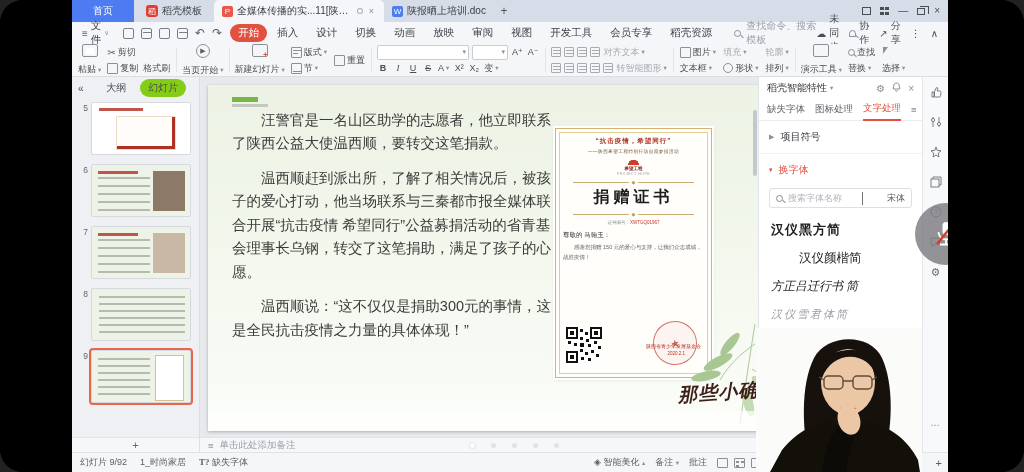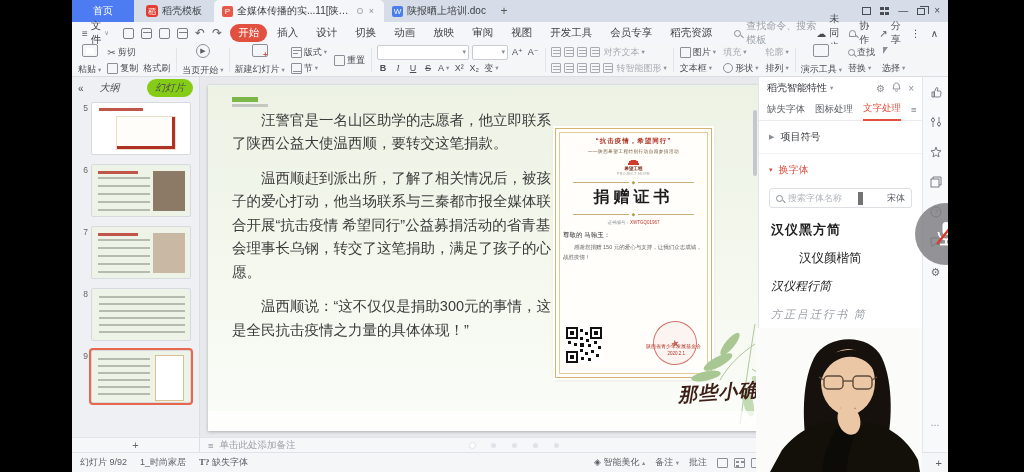--- a/index.html
+++ b/index.html
@@ -1,17 +1,17 @@
 <!DOCTYPE html>
 <html><head>
 <meta charset="utf-8">
 <style>
   html,body{margin:0;padding:0;background:#222;}
   *{box-sizing:border-box;font-family:"Liberation Sans","DejaVu Sans",sans-serif;}
-  .screen{position:relative;width:1024px;height:472px;background:#000;overflow:hidden;margin:0 auto;}
+  .screen{position:relative;width:1024px;height:472px;background:#000;overflow:hidden;margin:0 auto;border-radius:23px;}
   .app{position:absolute;left:72px;top:0;width:876px;height:472px;background:#f4f6f9;}
 
   
   .tabbar{position:absolute;left:0;top:0;right:0;height:22px;background:#d7dde8;display:flex;align-items:stretch;}
   .tab-home{width:62px;background:#4d7bf2;color:#fff;font-size:10px;display:flex;align-items:center;justify-content:center;}
   .tab-tpl{display:flex;align-items:center;gap:4px;padding:0 12px;font-size:10px;color:#3a3d42;}
   .tpl-logo{width:12px;height:12px;border-radius:3px;background:#e33d33;color:#fff;font-size:8px;display:flex;align-items:center;justify-content:center;}
   .doc-tab{display:flex;align-items:center;gap:4px;padding:0 8px;font-size:10px;color:#3a3d42;max-width:170px;}
   .doc-tab.active{background:#f4f6f9;border-radius:5px 5px 0 0;}
   .doc-ic{width:11px;height:11px;border-radius:2px;color:#fff;font-size:8px;display:flex;align-items:center;justify-content:center;flex:0 0 auto;}
@@ -72,21 +72,21 @@
   .min{min-width:12px;justify-content:center;}
   .min.b{font-weight:bold;} .min.i{font-style:italic;font-family:"Liberation Serif",serif;} .min.u{text-decoration:underline;} .min.s{text-decoration:line-through;}
   .sq{width:10px;height:10px;border:1px solid #a7abb2;border-radius:1px;background:linear-gradient(#a7abb2,#a7abb2) 1px 2px/7px 1px no-repeat,linear-gradient(#a7abb2,#a7abb2) 1px 5px/7px 1px no-repeat;}
   .circ{width:10px;height:10px;border:1px solid #8a8f98;border-radius:50%;}
   .curs{width:8px;height:10px;position:relative;}
   .curs::before{content:"";position:absolute;left:2px;top:0;border-left:5px solid #8a8f98;border-bottom:7px solid transparent;}
 
   
   .leftpanel{position:absolute;left:0;top:77px;width:128px;bottom:35px;background:#eef0f3;border-right:1px solid #dcdee2;overflow:hidden;}
   .lp-head{height:22px;display:flex;align-items:center;font-size:10px;color:#4a4d52;padding:0 6px;gap:8px;}
-  .lp-tabs{flex:1;display:flex;justify-content:space-between;gap:6px;font-style:italic;}
+  .lp-tabs{flex:1;display:flex;justify-content:center;gap:6px;}
   .lp-tab{padding:2px 8px;border-radius:9px;}
   .lp-tab.active{background:#84cc16;}
   .thumbs{display:flex;flex-direction:column;gap:9px;padding:3px 0 0 4px;}
   .thumb-row{display:flex;gap:3px;}
   .thumb-num{width:12px;font-size:8.5px;color:#666;text-align:right;padding-top:1px;}
   .mini{width:100px;height:53px;background:#fff;border:1px solid #d6d9de;border-radius:2px;position:relative;overflow:hidden;}
   .thumb-row.selected .mini{outline:2px solid #e8664c;outline-offset:0;}
   .t6 .mini,.t7 .mini,.t8 .mini,.t9 .mini{background:#edf3e7;}
   .t5 .mini::before{content:"";position:absolute;left:7px;top:5px;width:44px;height:3px;background:#c0564a;}
   .t5 .mini::after{content:"";position:absolute;left:24px;top:13px;width:58px;height:32px;background:#fffdf9;border:1px solid #ecdcc8;box-shadow:inset -8px -8px 0 -5px #b03024;}
@@ -150,21 +150,21 @@
   .rp-head{height:22px;display:flex;align-items:center;padding:0 8px;font-size:10px;color:#33363b;gap:3px;}
   .rp-hicons{margin-left:auto;display:flex;gap:7px;color:#8a8f98;font-size:10px;align-items:center;}
   .rp-tabs{height:22px;display:flex;align-items:center;gap:10px;padding:0 8px;font-size:9.5px;color:#5a5e64;border-bottom:1px solid #ececee;}
   .rp-tab{padding:4px 0;white-space:nowrap;}
   .rp-tab.active{color:#e2503f;border-bottom:2px solid #e2503f;}
   .rp-row{display:flex;align-items:center;gap:6px;padding:9px 10px;font-size:10px;color:#33363b;border-bottom:1px solid #f2f2f4;}
   .rp-row .tri{font-size:7px;color:#8a8f98;}
   .rp-row.red{color:#e2503f;border-bottom:0;}
   .rp-row.red .tri{color:#e2503f;}
   .rp-search{margin:2px 10px 6px 10px;height:20px;border:1px solid #dcdfe4;border-radius:3px;display:flex;align-items:center;gap:5px;padding:0 6px;font-size:9px;color:#b0b4bb;}
-  .fontbadge{margin-left:auto;color:#5a5e64;border-left:5px solid #737373;padding-left:24px;font-size:9px;}
+  .fontbadge{margin-left:auto;color:#5a5e64;border-left:1px solid #737373;padding-left:24px;font-size:9px;}
   .fontlist{padding:2px 12px;display:flex;flex-direction:column;gap:0;}
   .font-item{height:28px;display:flex;align-items:center;color:#222;white-space:nowrap;}
   .font-item:nth-child(1){font-weight:900;font-size:13px;letter-spacing:1px;}
   .font-item:nth-child(2){font-family:"Liberation Serif",serif;font-size:12.5px;margin-left:28px;}
   .font-item:nth-child(3){font-family:"Liberation Serif",serif;font-style:italic;font-size:12px;}
   .font-item:nth-child(4){font-family:"Liberation Serif",serif;font-style:italic;color:#9a9ea5;font-size:11px;letter-spacing:2px;}
   .font-item:nth-child(5){font-family:"Liberation Serif",serif;font-size:12px;}
   .font-item:nth-child(6){font-family:"Liberation Serif",serif;font-style:italic;font-weight:bold;font-size:12px;}
   .font-item:nth-child(7){font-weight:900;font-size:13px;}
   .font-item:nth-child(8){font-weight:900;font-size:13px;}
@@ -627,21 +627,20 @@
         <span>换字体</span>
       </div>
       <div class="rp-search">
         <span class="mag"></span>
         <span>搜索字体名称</span>
         <span class="fontbadge">宋体</span>
       </div>
       <div class="fontlist">
         <div class="font-item">汉仪黑方简</div>
           <div class="font-item">汉仪颜楷简</div>
-          <div class="font-item">汉仪程行简</div>
           <div class="font-item">方正吕迁行书 简</div>
           <div class="font-item">汉仪雪君体简</div>
           <div class="font-item">方正金福体</div>
           <div class="font-item">汉仪</div>
           <div class="font-item">汉</div>
       </div>
     </div>
 
     <div class="sidestrip">
       <span class="ss-ic">

